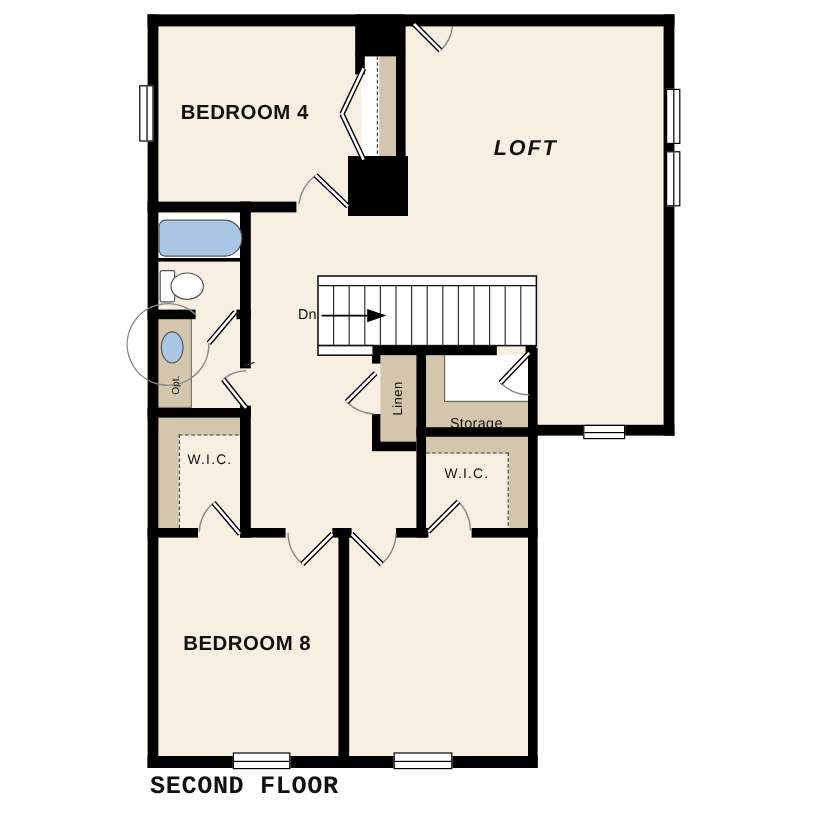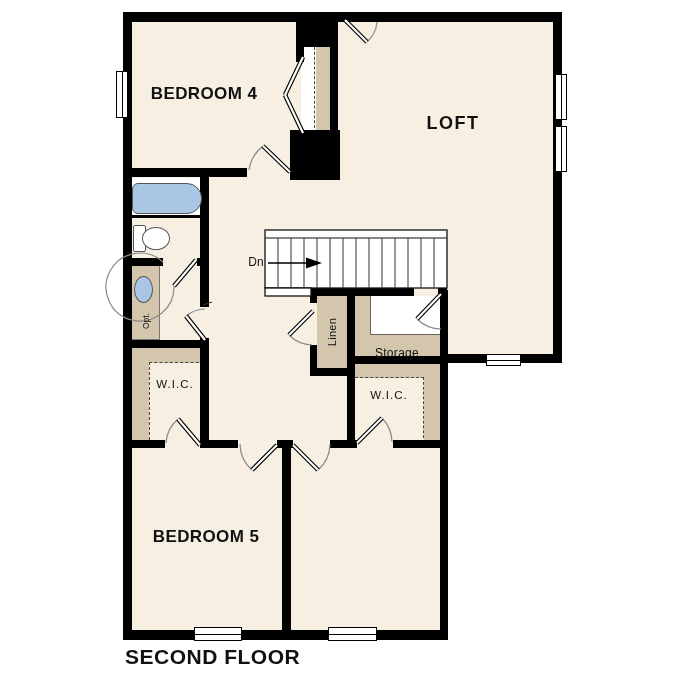--- a/index.html
+++ b/index.html
@@ -176,23 +176,23 @@
       <line x1="277" y1="445" x2="252" y2="470"></line>
       <line x1="293" y1="445" x2="318" y2="470"></line>
       <line x1="357" y1="443" x2="382" y2="418"></line>
       <line x1="303" y1="57" x2="285" y2="95"></line>
       <line x1="285" y1="95" x2="303" y2="133"></line>
     </g>
     <line x1="203" y1="305" x2="212" y2="302" stroke="#333" stroke-width="1"></line>
   </svg>
 
   <div class="lbl room-lbl" style="left:124px;top:84px;width:160px;">BEDROOM 4</div>
-  <div class="lbl room-lbl" style="left:403px;top:113px;width:100px;font-size:18px;letter-spacing:1.5px;">LOFT</div>
+  <div class="lbl room-lbl" style="left:388px;top:113px;width:100px;font-size:18px;letter-spacing:1.5px;font-style:italic;">LOFT</div>
   <div class="lbl rot small-lbl" style="left:305px;top:320px;width:54px;height:24px;font-size:11px;">Linen</div>
   <div class="lbl small-lbl" style="left:362px;top:346px;width:70px;">Storage</div>
   <div class="lbl wic-lbl" style="left:145px;top:378px;width:60px;">W.I.C.</div>
   <div class="lbl wic-lbl" style="left:359px;top:389px;width:60px;">W.I.C.</div>
-  <div class="lbl room-lbl" style="left:126px;top:527px;width:160px;">BEDROOM 5</div>
+  <div class="lbl room-lbl" style="left:126px;top:527px;width:160px;">BEDROOM 8</div>
   <div class="lbl" style="left:243px;top:255px;width:26px;font-size:12px;">Dn</div>
   <div class="lbl rot" style="left:132px;top:308px;width:28px;height:26px;font-size:8.5px;">Opt.</div>
-  <div class="lbl title-lbl" style="left:125px;top:645px;width:300px;">SECOND FLOOR</div>
+  <div class="lbl title-lbl" style="left:125px;top:645px;width:300px;font-family:Liberation Mono, monospace;">SECOND FLOOR</div>
 
 </div>
 
 </body></html>

